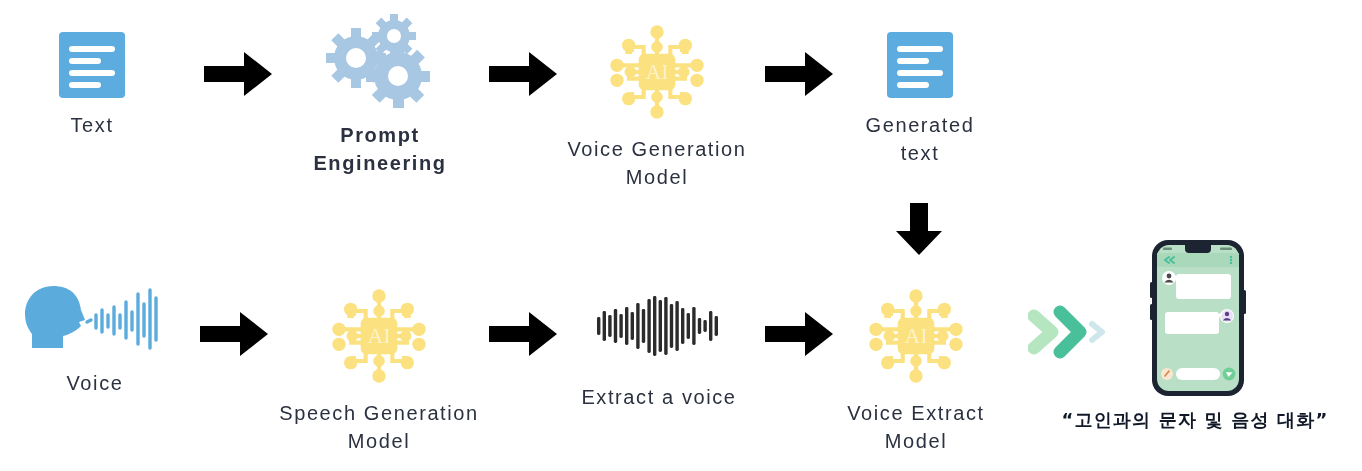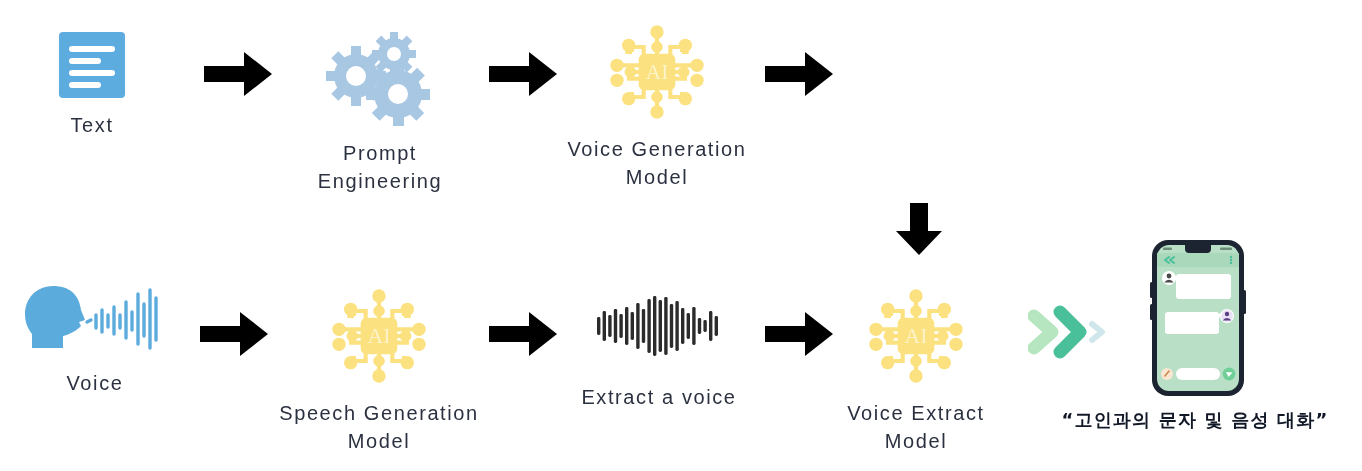--- a/index.html
+++ b/index.html
@@ -76,21 +76,21 @@
     </div>
     <div class="node-label">Text</div>
   </div>
 
   <div class="arrow-h" style="left:204px; top:52px;">
     <svg width="68" height="44" viewBox="0 0 68 44">
       <path d="M0 14 H40 V0 L68 22 L40 44 V30 H0 Z" fill="#000000"></path>
     </svg>
   </div>
 
-  <div class="node" style="left:292px; top:32px; width:176px;">
+  <div class="node" style="left:292px; top:14px; width:176px;font-weight:bold;">
     <div class="node-icon">
       <svg width="112" height="94" viewBox="0 0 112 94">
         <g fill="#a8c7e3">
 
           <g transform="translate(70,22)">
             <g>
               <rect x="-4" y="-22" width="8" height="10"></rect>
               <rect x="-4" y="12" width="8" height="10"></rect>
               <rect x="-22" y="-4" width="10" height="8"></rect>
               <rect x="12" y="-4" width="10" height="8"></rect>
@@ -187,20 +187,33 @@
     <div class="node-label">Voice Generation
 Model</div>
   </div>
 
   <div class="arrow-h" style="left:765px; top:52px;">
     <svg width="68" height="44" viewBox="0 0 68 44">
       <path d="M0 14 H40 V0 L68 22 L40 44 V30 H0 Z" fill="#000000"></path>
     </svg>
   </div>
 
+  <div class="node" style="left:850px; top:32px; width:140px;">
+    <div class="node-icon">
+      <svg width="66" height="66" viewBox="0 0 66 66">
+        <rect x="0" y="0" width="66" height="66" rx="4" fill="#5cacdf"></rect>
+        <rect x="10" y="14" width="46" height="6" rx="3" fill="#ffffff"></rect>
+        <rect x="10" y="26" width="32" height="6" rx="3" fill="#ffffff"></rect>
+        <rect x="10" y="38" width="46" height="6" rx="3" fill="#ffffff"></rect>
+        <rect x="10" y="50" width="32" height="6" rx="3" fill="#ffffff"></rect>
+      </svg>
+    </div>
+    <div class="node-label">Generated
+text</div>
+  </div>
 
   <div class="arrow-v" style="left:896px; top:203px;">
     <svg width="46" height="52" viewBox="0 0 46 52">
       <path d="M14 0 H32 V28 H46 L23 52 L0 28 H14 Z" fill="#000000"></path>
     </svg>
   </div>
 
   <div class="node" style="left:20px; top:282px; width:150px;">
     <div class="node-icon">
       <svg width="152" height="74" viewBox="0 0 152 74">

